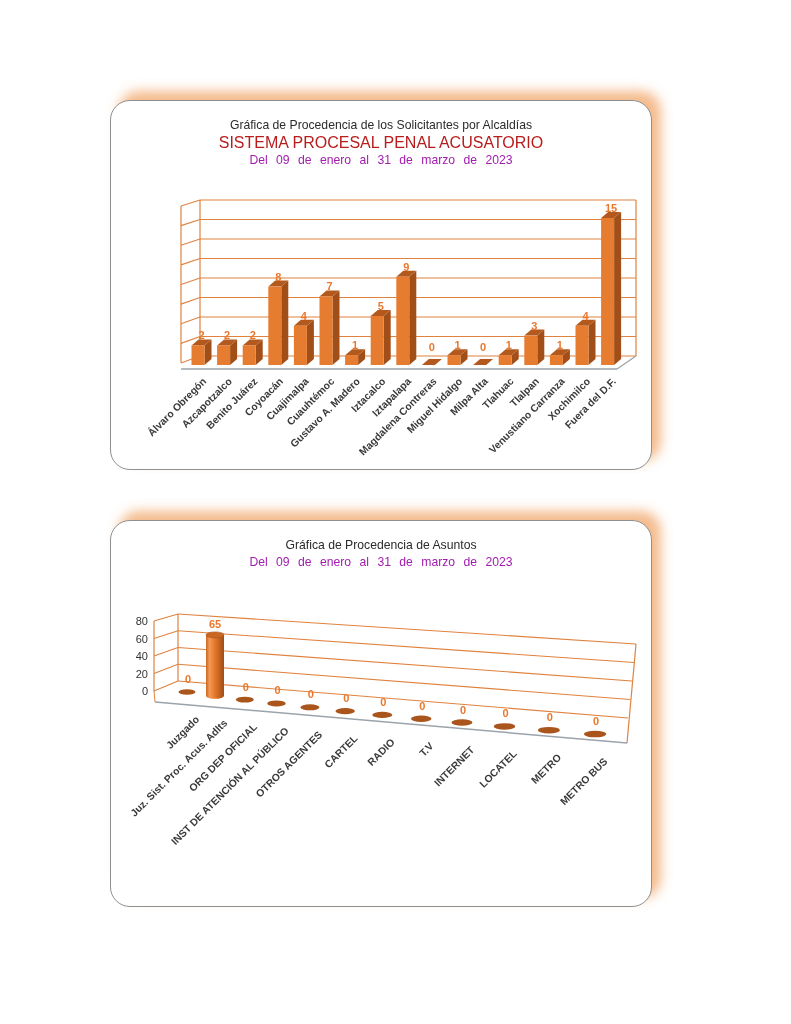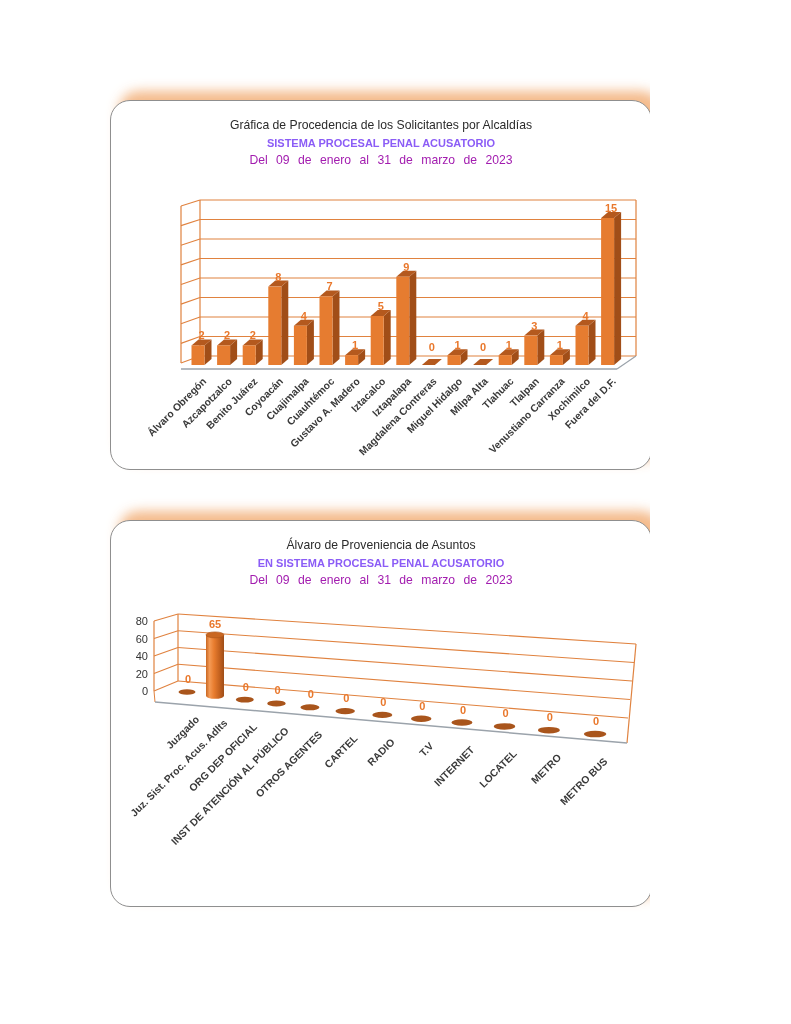--- a/index.html
+++ b/index.html
@@ -1,26 +1,26 @@
 <!DOCTYPE html>
 <html><head>
 <meta charset="utf-8">
 <style>
   html,body{margin:0;padding:0;background:#ffffff;}
   .page{position:relative;width:650px;height:1024px;background:#ffffff;overflow:hidden;
-        font-family:"Liberation Sans",sans-serif;}
+        font-family:"Liberation Sans",sans-serif;padding-left:28px;}
   .card{position:absolute;left:110px;width:540px;background:#ffffff;
         border:1.2px solid #8f8f8f;border-radius:20px;
         box-shadow:9px -9px 12px rgba(242,175,120,0.85);
         overflow:hidden;}
   #card1{top:100px;height:368px;}
   #card2{top:520px;height:385px;}
   .titles{position:absolute;top:16px;left:0;right:0;text-align:center;z-index:2;}
   .t1{font-size:12.2px;color:#2b2b2b;line-height:17px;}
-  .t2{font-size:11px;font-weight:700;color:#8b5cf6;line-height:18px;}
+  .t2{font-size:16px;font-weight:400;color:#b91c1c;line-height:18px;}
   .t3{font-size:12.2px;color:#a21caf;line-height:17px;word-spacing:5px;}
   .chart-svg{position:absolute;inset:0;width:100%;height:100%;}
   svg text{font-family:"Liberation Sans",sans-serif;}
   .vlab{font-size:11px;font-weight:700;text-anchor:middle;}
   .xlab{font-size:10.3px;font-weight:700;fill:#3a3a3a;text-anchor:end;}
   .ylab{font-size:11px;fill:#333333;text-anchor:end;}
 </style>
 </head>
 <body>
 
@@ -138,22 +138,21 @@
         <polygon points="503.1,264 503.1,117 510.1,111 510.1,258" fill="#A14E18"></polygon>
         <polygon points="490.1,117 497.1,111 510.1,111 503.1,117" fill="#B4591E"></polygon>
         <rect x="490.1" y="117" width="13" height="147" fill="#E67C30"></rect>
         <text x="500.1" y="111" class="vlab" fill="#E9782C">15</text>
         <text class="xlab" transform="translate(505.6,281) rotate(-45)">Fuera del D.F.</text>
       </svg>
   </section>
 
   <section class="card" id="card2">
     <div class="titles">
-      <div class="t1">Álvaro de Proveniencia de Asuntos</div>
-      <div class="t2">EN SISTEMA PROCESAL PENAL ACUSATORIO</div>
+      <div class="t1">Gráfica de Procedencia de Asuntos</div>
       <div class="t3">Del 09 de enero al 31 de marzo de 2023</div>
     </div>
     <svg id="chart2" class="chart-svg" viewBox="0 0 540 385">
         <defs>
           <linearGradient id="cylg" x1="0" y1="0" x2="1" y2="0">
             <stop offset="0%" stop-color="#c96722"></stop>
             <stop offset="20%" stop-color="#f49a55"></stop>
             <stop offset="45%" stop-color="#e87c2e"></stop>
             <stop offset="78%" stop-color="#c05f1e"></stop>
             <stop offset="100%" stop-color="#9e4d18"></stop>

